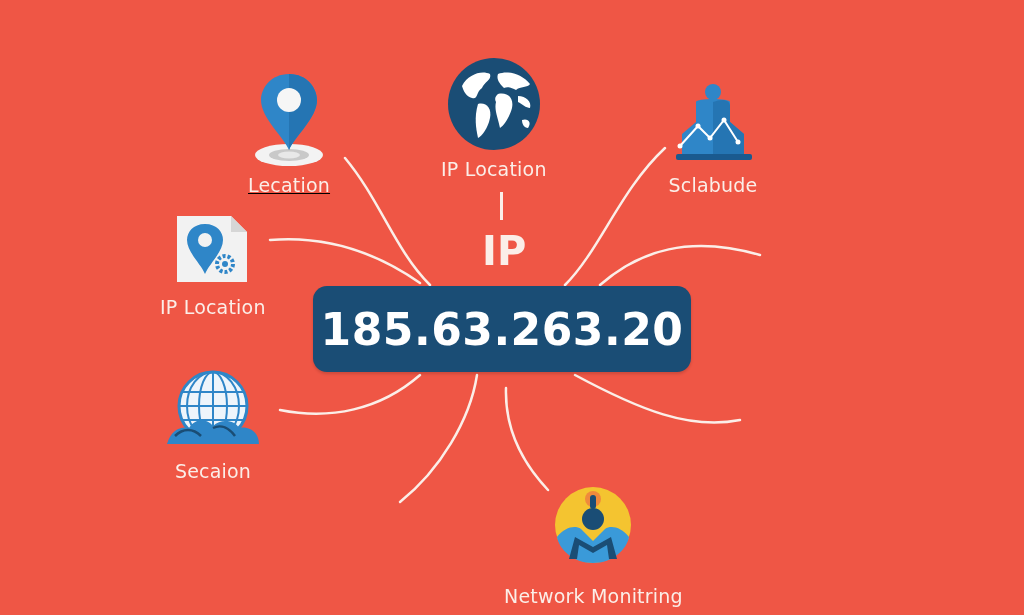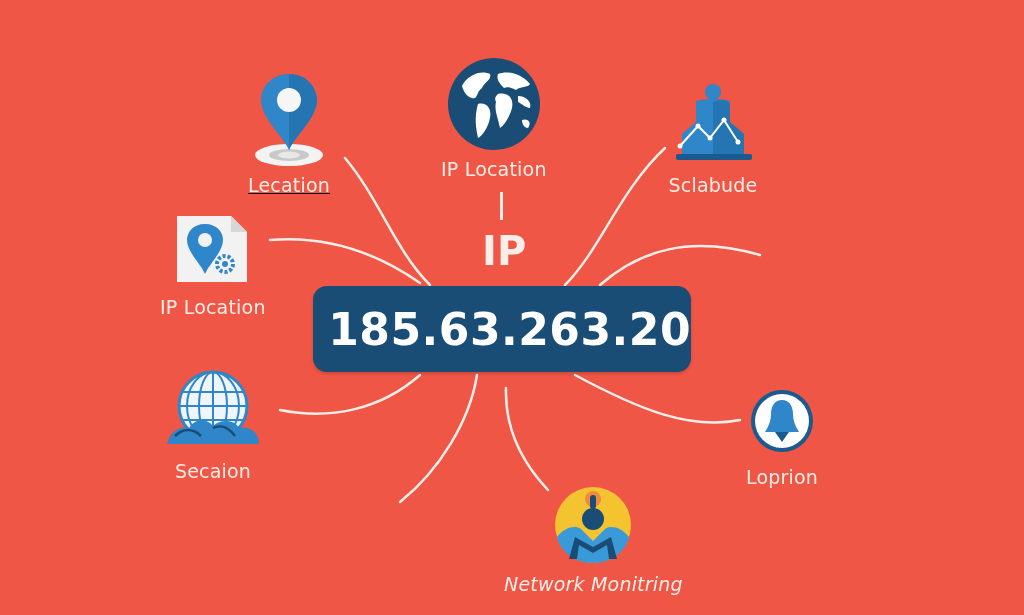--- a/index.html
+++ b/index.html
@@ -15,21 +15,21 @@
   .label {
     color:#fbeee8; font-size:19px; white-space:nowrap; letter-spacing:0.2px;
   }
   .ip-title {
     position:absolute; left:482px; top:228px; color:#fbeee8;
     font-size:40px; font-weight:bold;
   }
   .ip-box {
     position:absolute; left:313px; top:286px; width:378px; height:86px;
     background:#1a4d75; border-radius:14px;
-    display:flex; align-items:center; justify-content:flex-end;
+    display:flex; align-items:center; justify-content:center;
     color:#ffffff; font-size:44px; font-weight:bold; letter-spacing:0.5px;
     box-shadow:0 2px 3px rgba(0,0,0,0.15);
   }
   .tick { position:absolute; left:500px; top:192px; width:3px; height:28px; background:#fbeee8; }
 </style>
 </head>
 <body>
 
 <div class="canvas">
 
@@ -118,36 +118,27 @@
         <line x1="16" y1="22" x2="80" y2="22"></line>
         <line x1="14" y1="36" x2="82" y2="36"></line>
         <line x1="16" y1="50" x2="80" y2="50"></line>
       </g>
       <path d="M2 74 C 6 60 16 56 24 58 C 30 48 42 48 48 56 C 56 48 70 50 74 58 C 84 56 94 62 94 74 Z" fill="#2f86c8"></path>
       <path d="M10 66 C 18 58 28 58 36 66 M48 58 C 56 54 64 58 70 66" fill="none" stroke="#1a4d75" stroke-width="2.5"></path>
     </svg>
     <div class="label" style="margin-top:14px;">Secaion</div>
   </div>
 
-  <div class="node" style="left:746px; top:388px;">
-    <svg width="70" height="66" viewBox="0 0 70 66">
-      <circle cx="35" cy="33" r="31" fill="#1a5a8f"></circle>
-      <circle cx="35" cy="33" r="27" fill="#ffffff"></circle>
-      <path d="M35 12 C 28 12 24 18 24 26 C 24 32 22 38 18 44 L 52 44 C 48 38 46 32 46 26 C 46 18 42 12 35 12 Z" fill="#2f86c8"></path>
-      <path d="M28 44 L 35 54 L 42 44 Z" fill="#1a5a8f"></path>
-    </svg>
-    <div class="label" style="margin-top:12px;">Loprion</div>
-  </div>
 
 
   <div class="node" style="left:504px; top:485px;">
     <svg width="84" height="80" viewBox="0 0 84 80">
       <circle cx="42" cy="40" r="38" fill="#f4c430"></circle>
       <circle cx="42" cy="14" r="8" fill="#f08a3c"></circle>
       <rect x="39" y="10" width="6" height="14" rx="3" fill="#1a4d75"></rect>
       <circle cx="42" cy="34" r="11" fill="#1a4d75"></circle>
       <path d="M6 52 C 14 42 24 40 30 44 L 42 56 L 54 44 C 60 40 70 42 78 52 C 76 64 62 78 42 78 C 22 78 8 64 6 52 Z" fill="#3a9ad9"></path>
       <path d="M18 74 L 24 52 L 42 62 L 60 52 L 66 74 L 58 74 L 56 60 L 42 68 L 28 60 L 26 74 Z" fill="#1a4d75"></path>
     </svg>
-    <div class="label" style="margin-top:8px;font-style:italic;">Network Monitring</div>
+    <div class="label" style="margin-top:20px;">Network Monitring</div>
   </div>
 
 </div>
 
 </body></html>

